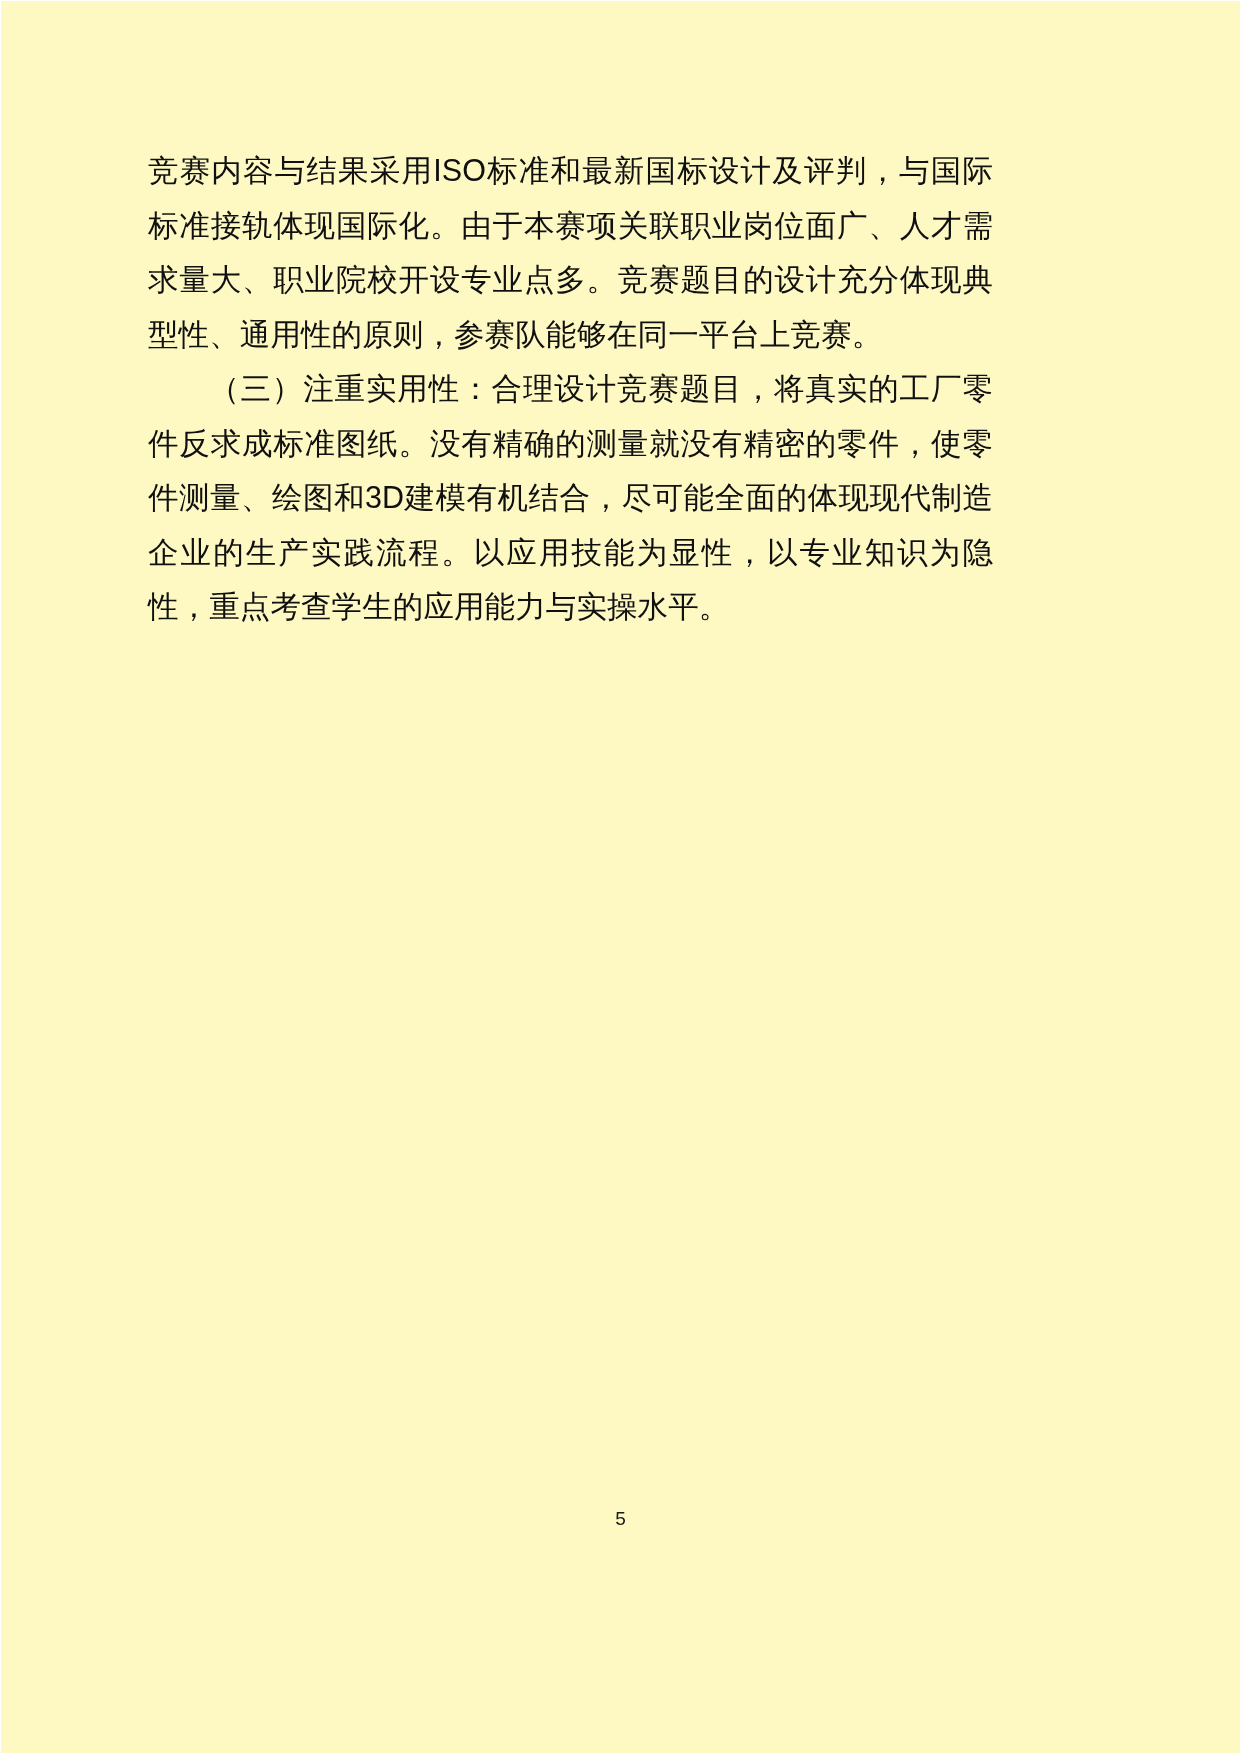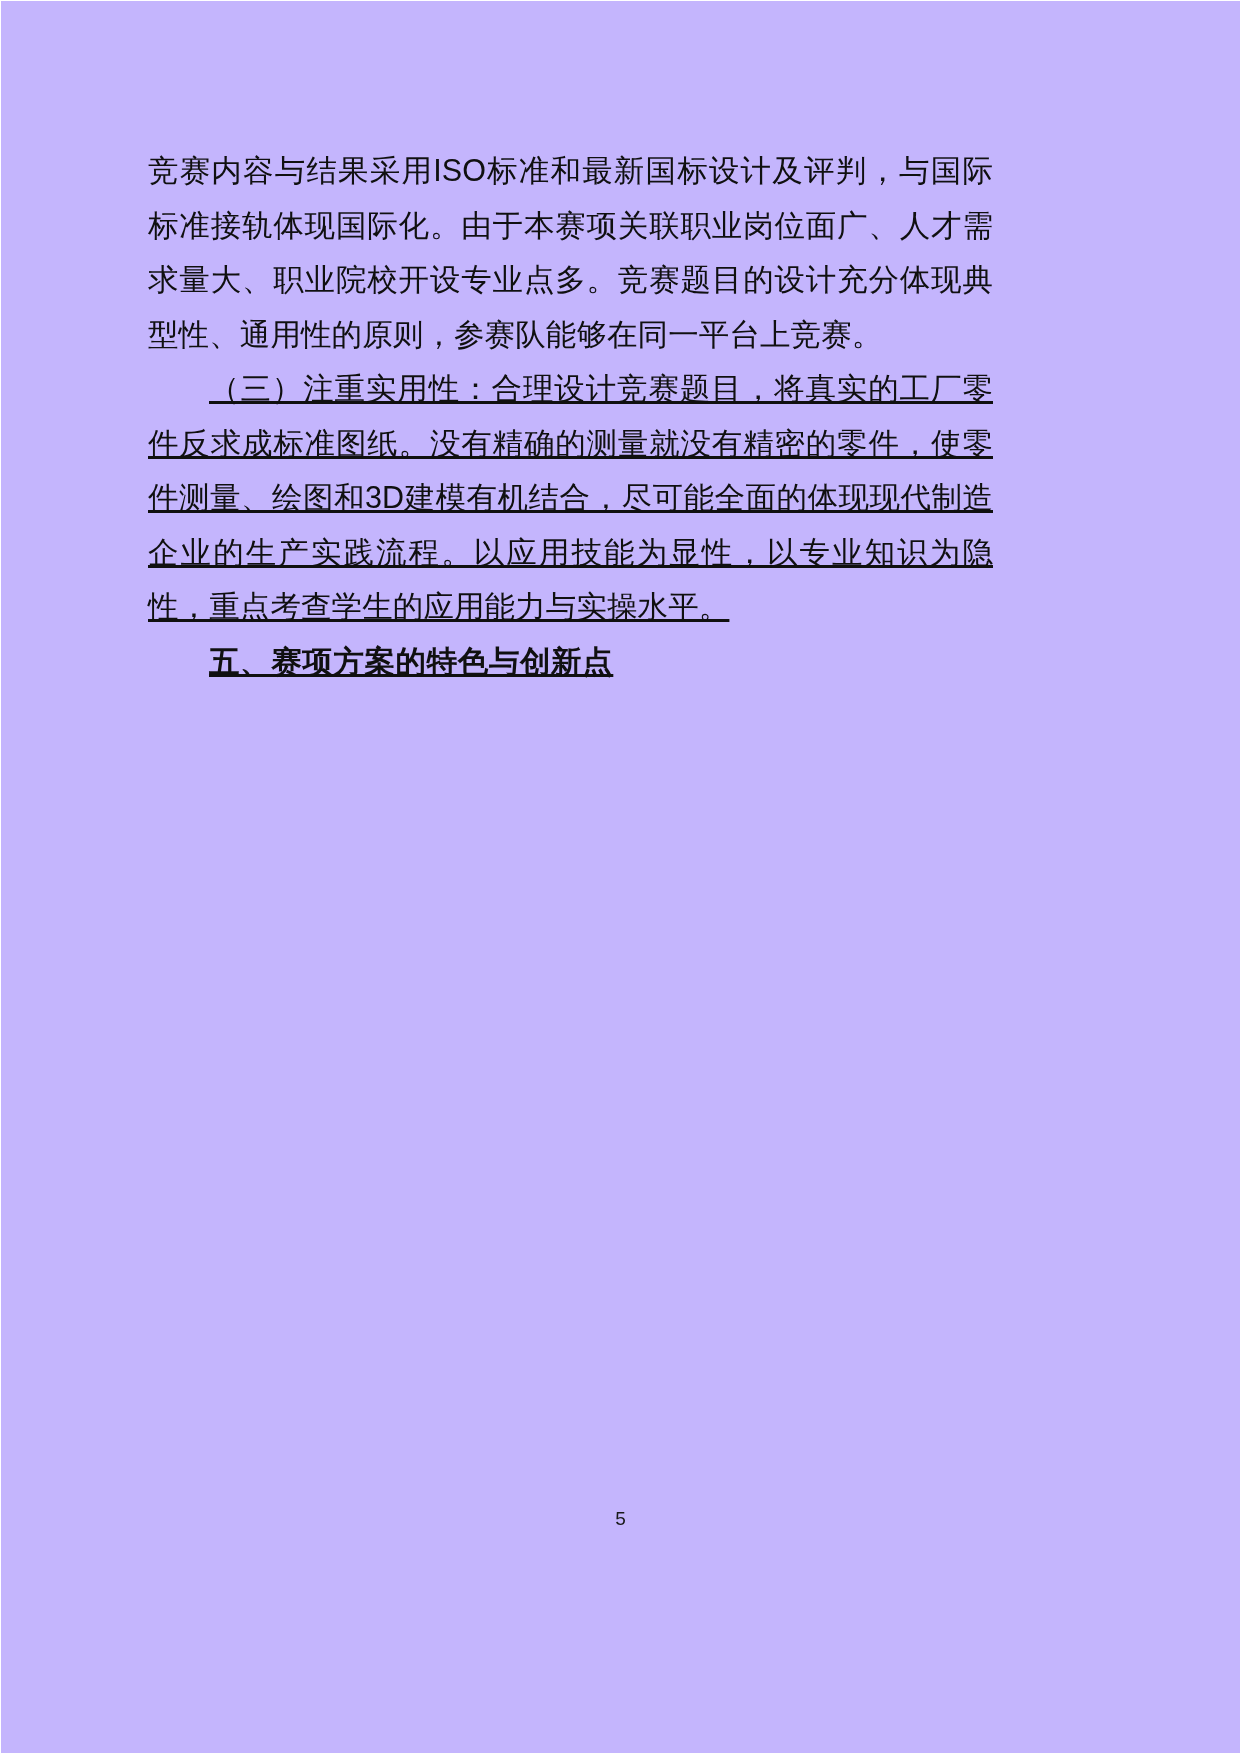--- a/index.html
+++ b/index.html
@@ -11,21 +11,21 @@
 
   body {
     font-family: "Liberation Sans", "DejaVu Sans", sans-serif;
   }
 
   .page {
     position: relative;
     width: 1241px;
     height: 1754px;
     margin: 0 auto;
-    background: #c4b5fd;
+    background: #fef9c3;
     overflow: hidden;
     box-sizing: border-box;
   }
 
   
   .body-area {
     position: absolute;
     left: 148px;
     top: 143px;
     width: 845px;
@@ -48,21 +48,20 @@
   }
 
   .para.heading {
     text-indent: 61px;
     font-weight: 700;
     letter-spacing: 0.6px;
   }
 
   .para + .para {
     margin-top: 0;
-    text-decoration: underline;
   }
 
   
   .page-number {
     position: absolute;
     left: 0;
     right: 0;
     top: 1508px;
     text-align: center;
     font-size: 19px;
@@ -84,21 +83,20 @@
 <div class="page">
 
   <div class="body-area">
 
     <p class="para">竞赛内容与结果采用ISO标准和最新国标设计及评判，与国际标准接轨体现国际化。由于本赛项关联职业岗位面广、人才需求量大、职业院校开设专业点多。竞赛题目的设计充分体现典型性、通用性的原则，参赛队能够在同一平台上竞赛。</p>
 
     <p class="para indent">（三）注重实用性：合理设计竞赛题目，将真实的工厂零件反求成标准图纸。没有精确的测量就没有精密的零件，使零件测量、绘图和3D建模有机结合，尽可能全面的体现现代制造企业的生产实践流程。以应用技能为显性，以专业知识为隐性，重点考查学生的应用能力与实操水平。</p>
 
 
 
-    <p class="para heading">五、赛项方案的特色与创新点</p>
 
 
   </div>
 
   <div class="page-number">5</div>
 
   <div class="scan-edge"></div>
 
 </div>
 

